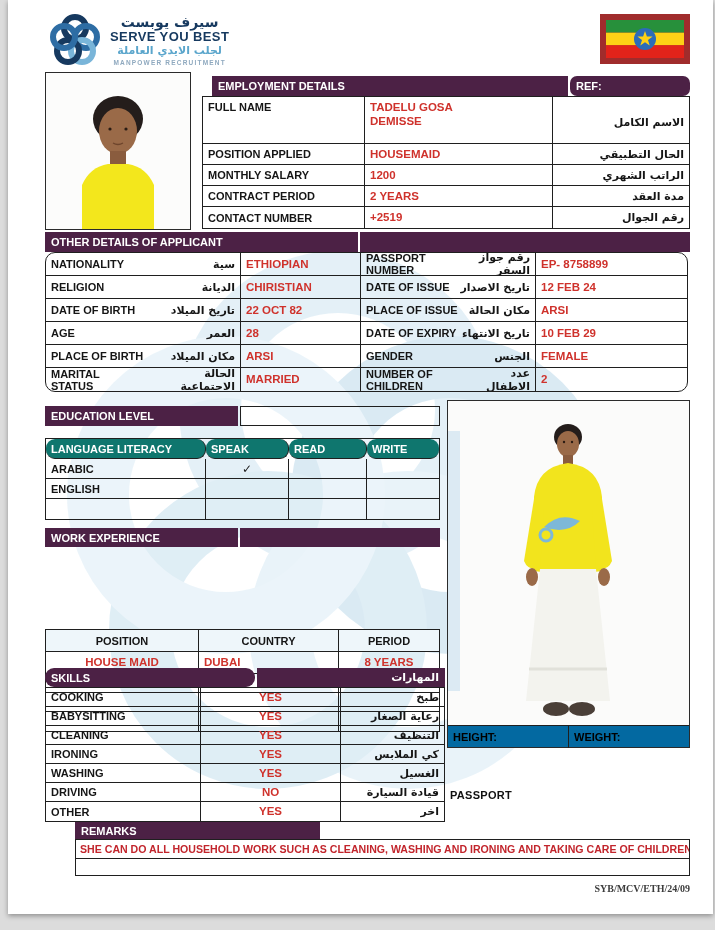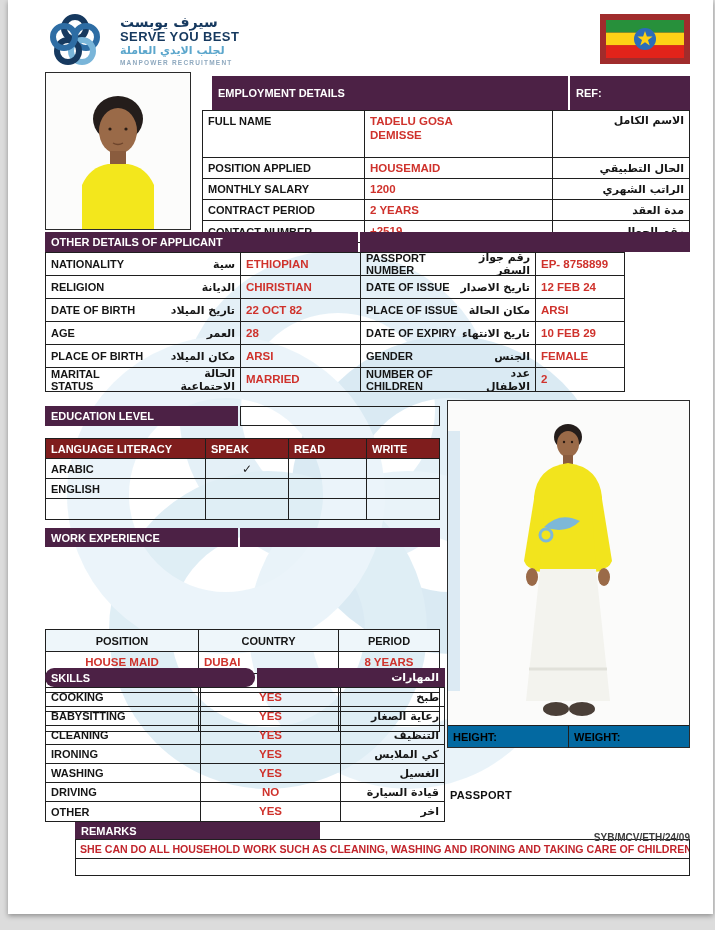--- a/index.html
+++ b/index.html
@@ -26,26 +26,26 @@
     color:#151515;overflow:hidden;box-sizing:border-box;min-width:0;
   }
   .g3 > .c:nth-child(3n){border-right:none;}
   .g3 > .c:nth-last-child(-n+3){border-bottom:none;}
   .g4 > .c:nth-child(4n){border-right:none;}
   .g4 > .c:nth-last-child(-n+4){border-bottom:none;}
   .val{color:#cf322c;white-space:pre-line;line-height:1.25;font-size:11.5px;}
   .ar{justify-content:flex-end;text-align:right;font-family:"DejaVu Sans",sans-serif;}
   .lab2{justify-content:space-between;gap:4px;}
   .arx{font-family:"DejaVu Sans",sans-serif;text-align:right;}
-  .ph{background:#7f1d1d;color:#fff;}
+  .ph{background:#0f766e;color:#fff;border-radius:9px;}
   .wh{background:#eef6fa;justify-content:center;}
   .ctr{justify-content:center;text-align:center;}
   .chk{font-size:12px;color:#222;}
   
-  .logo-wrap{display:flex;align-items:center;gap:18px;z-index:2;}
+  .logo-wrap{display:flex;align-items:center;gap:8px;z-index:2;text-align:center;}
   .logo-ar{font-family:"DejaVu Sans",sans-serif;font-size:14px;font-weight:bold;color:#16395f;line-height:1.1;}
   .logo-en{font-size:13px;font-weight:bold;color:#16395f;letter-spacing:.4px;line-height:1.15;}
   .logo-tag-ar{font-family:"DejaVu Sans",sans-serif;font-size:11px;font-weight:bold;color:#5ba6cc;line-height:1.15;}
   .logo-tag-en{font-size:6.5px;font-weight:bold;color:#8fa9bf;letter-spacing:1.2px;line-height:1.4;}
   .photo-box{border:1px solid #2b2b2b;background:#0369a1;box-sizing:border-box;z-index:2;}
   .hw-row{display:flex;border-top:1px solid #1f1f1f;height:22px;}
   .hw-cell{flex:0 0 121px;display:flex;align-items:center;padding:0 5px;font-size:11px;font-weight:bold;border-right:1px solid #1f1f1f;box-sizing:border-box;}
   .hw-cell:last-child{flex:1;border-right:none;}
   .passport-lbl{font-size:11px;font-weight:bold;color:#111;letter-spacing:.3px;z-index:2;}
   .remarks-box{border:1px solid #1f1f1f;box-sizing:border-box;z-index:2;background:transparent;}
@@ -101,29 +101,29 @@
       <ellipse cx="72" cy="58" rx="19" ry="23" fill="#9a6a48"></ellipse>
       <circle cx="64" cy="56" r="1.6" fill="#2a1c14"></circle>
       <circle cx="80" cy="56" r="1.6" fill="#2a1c14"></circle>
       <path d="M67 70 q5 3 10 0" stroke="#6e452c" stroke-width="1.4" fill="none"></path>
       <rect x="64" y="78" width="16" height="14" fill="#8a5c3e"></rect>
       <path d="M36 156 L36 112 Q44 94 62 91 L82 91 Q100 94 108 112 L108 156 Z" fill="#f3e71c"></path>
     </svg>
   </div>
 
   <div class="abs" style="left:194px;top:76px;width:488px;z-index:2">
-    <div class="hdr-row" style="height:34px;padding-left:10px;">
+    <div class="hdr-row" style="height:20px;padding-left:10px;">
       <div class="phdr" style="width:356px;">EMPLOYMENT DETAILS</div>
-      <div class="phdr" style="flex:1;">REF:</div>
+      <div class="phdr" style="flex:1;border-radius:7px;">REF:</div>
     </div>
     <div class="grid g3" style="grid-template-columns:162px 188px 1fr;grid-template-rows:47px 21px 21px 21px 21px;width:488px;">
       <div class="c" style="align-items:flex-start;padding-top:4px">FULL NAME</div>
       <div class="c val" style="align-items:flex-start;padding-top:3px">TADELU  GOSA
 DEMISSE</div>
-      <div class="c ar" style="align-items:flex-start;padding-top:3px">الاسم الكامل</div>
+      <div class="c ar" style="align-items:flex-start;padding-top:19px">الاسم الكامل</div>
 
       <div class="c">POSITION APPLIED</div>
       <div class="c val">HOUSEMAID</div>
       <div class="c ar">الحال التطبيقي</div>
 
       <div class="c">MONTHLY SALARY</div>
       <div class="c val">1200</div>
       <div class="c ar">الراتب الشهري</div>
 
       <div class="c">CONTRACT PERIOD</div>
@@ -134,21 +134,21 @@
       <div class="c val">+2519</div>
       <div class="c ar">رقم الجوال</div>
     </div>
   </div>
 
   <div class="abs" style="left:37px;top:232px;width:645px;z-index:2">
     <div class="hdr-row" style="height:20px;">
       <div class="phdr" style="width:313px;">OTHER DETAILS OF APPLICANT</div>
       <div class="phdr" style="flex:1;"></div>
     </div>
-    <div class="grid g4" style="grid-template-columns:195px 120px 175px 1fr;grid-template-rows:repeat(6,23px);width:580px;">
+    <div class="grid g4" style="grid-template-columns:195px 120px 175px 1fr;grid-template-rows:repeat(6,23px);width:643px;border-radius:10px;">
 
       <div class="c lab2">
         <span>NATIONALITY</span>
         <span class="arx">سية</span>
       </div>
       <div class="c val">ETHIOPIAN</div>
       <div class="c lab2">
         <span>PASSPORT NUMBER</span>
         <span class="arx">رقم جواز السفر</span>
       </div>
@@ -326,15 +326,15 @@
   </div>
 
   <div class="abs passport-lbl" style="left:442px;top:789px;">PASSPORT</div>
 
   <div class="abs phdr" style="left:67px;top:822px;width:245px;height:17px;z-index:2">REMARKS</div>
   <div class="abs remarks-box" style="left:67px;top:839px;width:615px;">
     <div class="remarks-row1">SHE CAN DO ALL HOUSEHOLD WORK SUCH AS CLEANING, WASHING AND IRONING AND TAKING CARE OF CHILDREN.</div>
     <div class="remarks-row2"></div>
   </div>
 
-  <div class="abs refcode" style="left:400px;top:832px;width:282px;">SYB/MCV/ETH/24/09</div>
+  <div class="abs refcode" style="left:400px;top:883px;width:282px;font-family:Liberation Serif, serif;">SYB/MCV/ETH/24/09</div>
 
 </div>
 
 </body></html>

